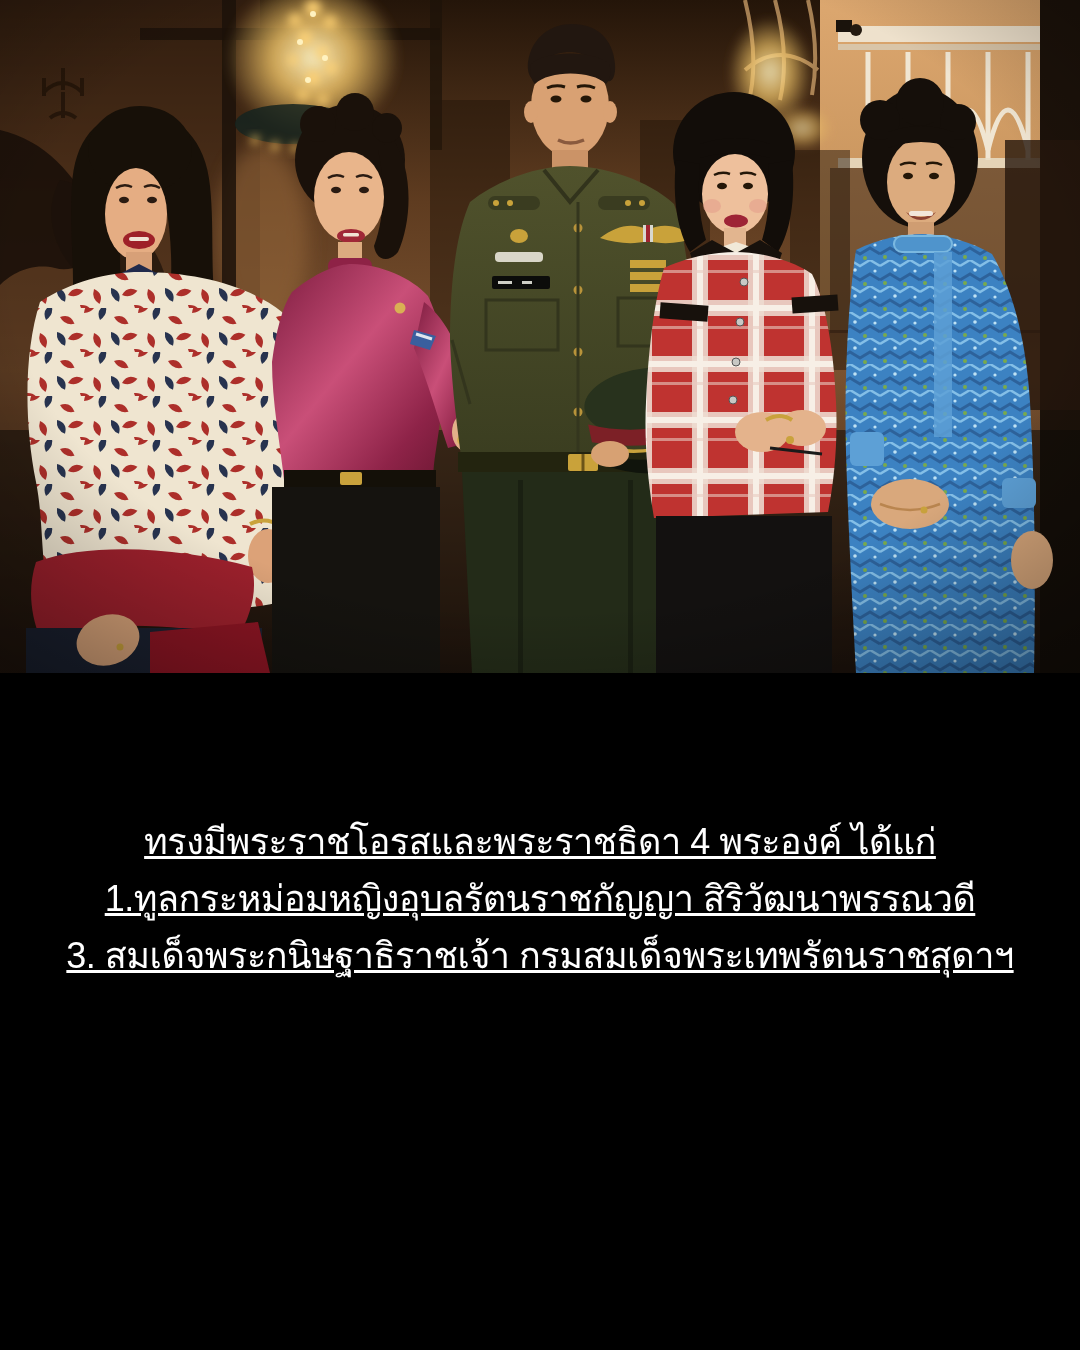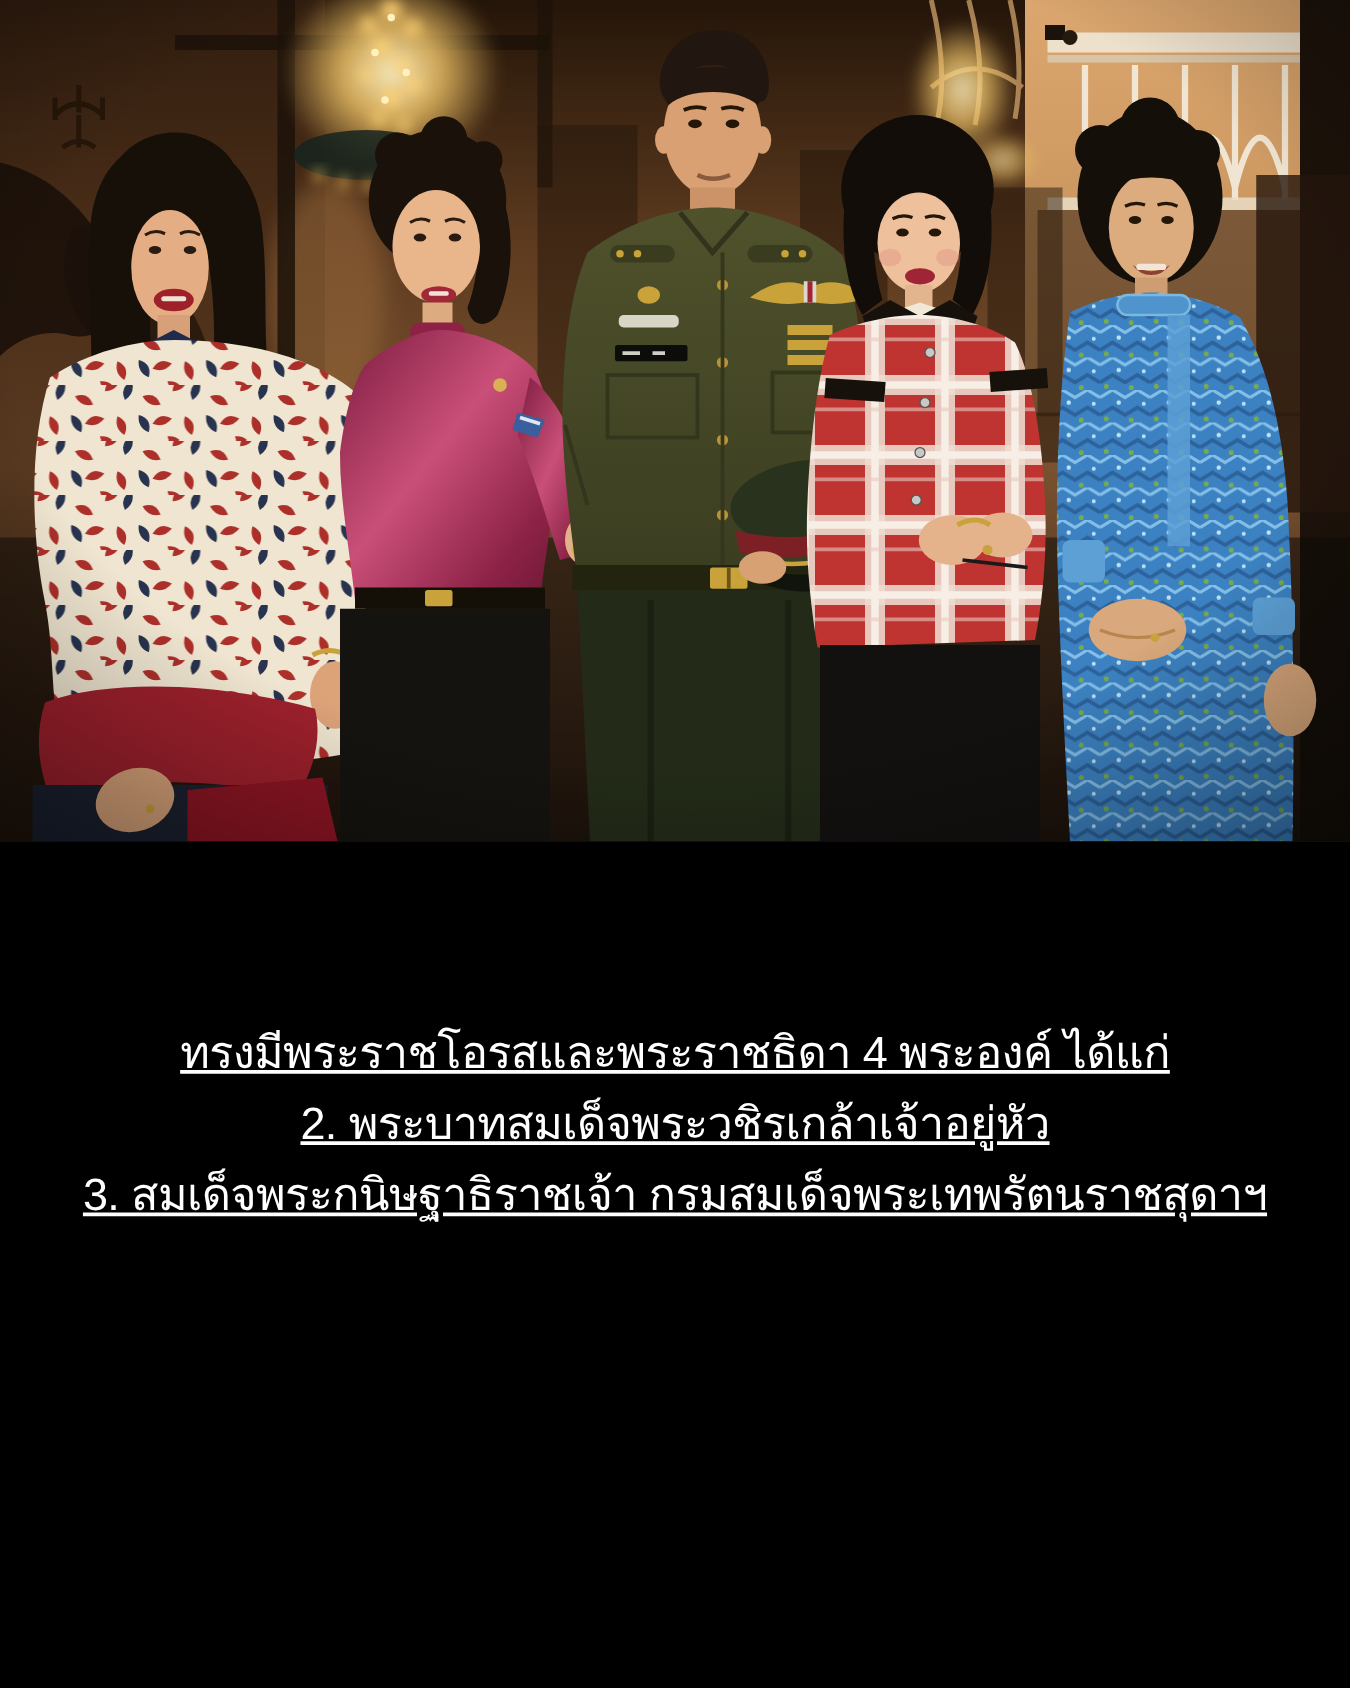--- a/index.html
+++ b/index.html
@@ -359,15 +359,15 @@
     <circle cx="924" cy="510" r="3.5" fill="#c9a23c"></circle>
     <ellipse cx="1032" cy="560" rx="21" ry="29" fill="#d9a87c"></ellipse>
   </g>
 
   <rect x="0" y="0" width="1080" height="673" fill="url(#vign)"></rect>
 </svg>
 </div>
 
 <div class="caption">
   <div class="line">ทรงมีพระราชโอรสและพระราชธิดา 4 พระองค์ ได้แก่</div>
-  <div class="line">2. พระบาทสมเด็จพระวชิรเกล้าเจ้าอยู่หัว</div>
+  <div class="line">1.ทูลกระหม่อมหญิงอุบลรัตนราชกัญญา สิริวัฒนาพรรณวดี</div>
   <div class="line">3. สมเด็จพระกนิษฐาธิราชเจ้า กรมสมเด็จพระเทพรัตนราชสุดาฯ</div>
 </div>
 
 </body></html>

